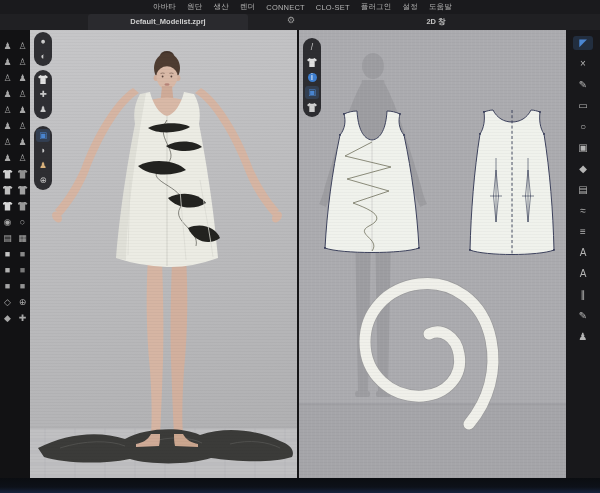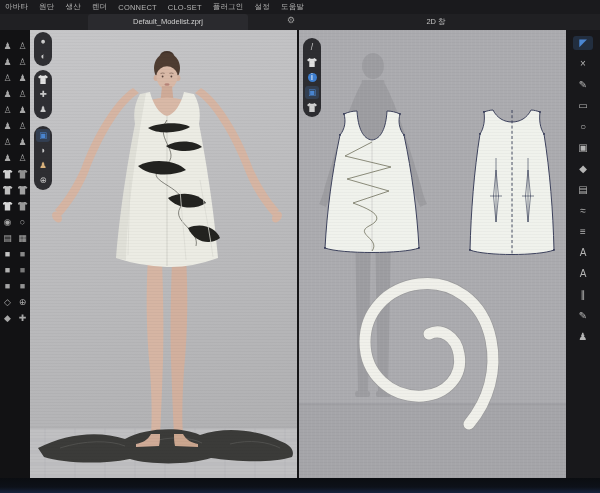--- a/index.html
+++ b/index.html
@@ -1,25 +1,25 @@
 <!DOCTYPE html>
 <html><head>
 <meta charset="utf-8">
 <style>
   html,body{margin:0;padding:0;background:#0a0a0c;}
   .screen{position:relative;width:600px;height:493px;overflow:hidden;
     background:#141416;font-family:"Liberation Sans","DejaVu Sans",sans-serif;
     -webkit-font-smoothing:antialiased;}
   
   .menubar{position:absolute;left:0;top:0;width:600px;height:14px;background:#1a1a1d;
-    display:flex;align-items:center;gap:11px;padding-left:5px;box-sizing:border-box;}
+    display:flex;align-items:center;gap:11px;padding-left:5px;box-sizing:border-box;justify-content:center;}
   .menu-item{font-size:7.5px;color:#b4b4b4;letter-spacing:.2px;white-space:nowrap;cursor:default;}
   
   .tabbar{position:absolute;left:0;top:14px;width:600px;height:16px;background:#202023;
-    border-bottom:1px solid #4c4c4f;}
+    border-bottom:1px solid #4c4c4f;font-weight:bold;}
   .tab{position:absolute;left:88px;top:0;width:160px;height:16px;line-height:16px;text-align:center;
     font-size:7.5px;color:#cfcfcf;background:#2a2a2e;border-radius:3px 3px 0 0;}
   .panel-title{position:absolute;left:388px;top:0;width:96px;height:16px;line-height:16px;
     text-align:center;font-size:7.5px;color:#c3c3c3;}
   .sync{position:absolute;left:287px;top:1px;font-size:9px;color:#9a9a9a;}
   
   .library-strip{position:absolute;left:0;top:30px;width:30px;height:463px;background:#121214;
     display:grid;grid-template-columns:15px 15px;align-content:start;justify-content:center;
     padding-top:8px;box-sizing:border-box;}
   .library-strip .icon{width:15px;height:16px;display:flex;align-items:center;justify-content:center;color:#a8a8a8;}

